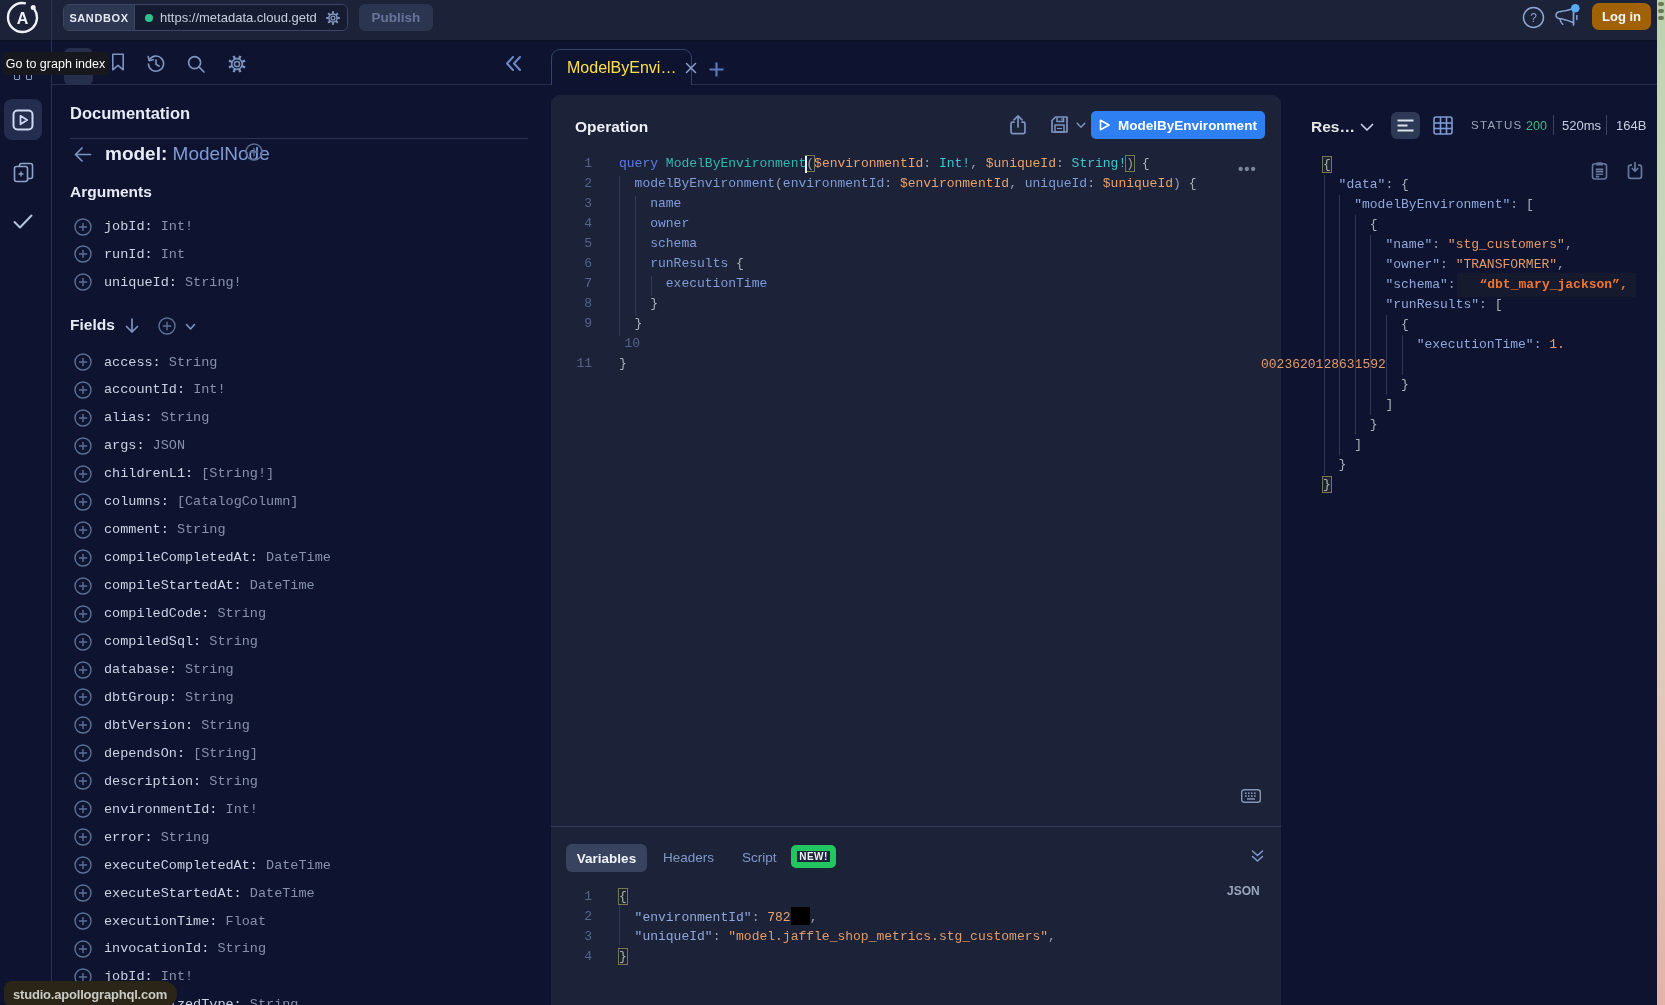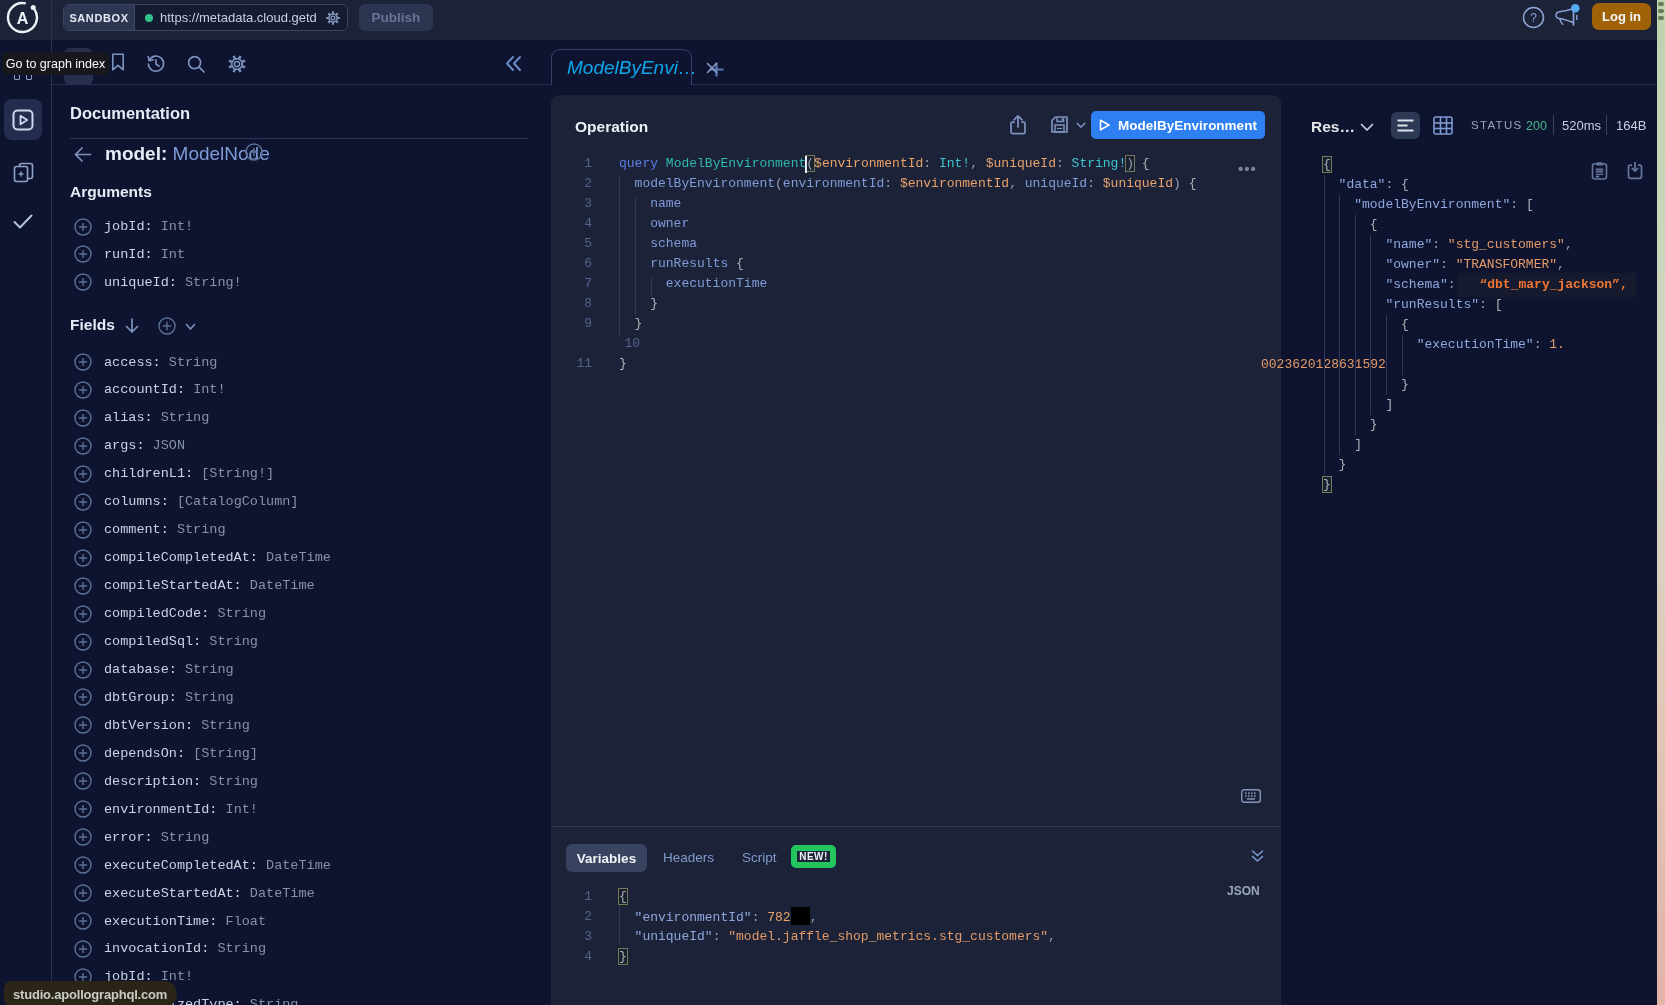--- a/index.html
+++ b/index.html
@@ -107,21 +107,21 @@
 <line x1="5.2" y1="8.0" x2="1.9" y2="6.6" stroke="#7d93bf" stroke-width="2.4"></line>
 <line x1="8.0" y1="5.2" x2="6.6" y2="1.9" stroke="#7d93bf" stroke-width="2.4"></line>
 <line x1="12.0" y1="5.2" x2="13.4" y2="1.9" stroke="#7d93bf" stroke-width="2.4"></line>
 <line x1="14.8" y1="8.0" x2="18.1" y2="6.6" stroke="#7d93bf" stroke-width="2.4"></line>
 </svg>
 <svg class="abs" style="left:504px;top:55px;" width="18" height="17" viewBox="0 0 18 17">
 <path d="M9 2 L3 8.5 L9 15 M16 2 L10 8.5 L16 15" fill="none" stroke="#6b89c8" stroke-width="2" stroke-linecap="round" stroke-linejoin="round"></path>
 </svg>
 <div class="abs" style="left:2px;top:52px;width:107px;height:23px;background:#17181d;border-radius:4px;display:flex;align-items:center;justify-content:center;color:#fbfbfc;font-size:12.5px;z-index:60;">Go to graph index</div>
 <div class="abs" style="left:551px;top:49px;width:141px;height:36px;background:#0e1430;border:1px solid #35436b;border-bottom:none;border-radius:9px 9px 0 0;box-sizing:border-box;z-index:5;display:flex;align-items:center;padding:0 12px 0 15px;">
-    <span style="color:#0ea5e9;font-size:19px;white-space:nowrap;font-style:italic;">ModelByEnvi…</span>
+    <span style="color:#fde047;font-size:16px;white-space:nowrap;">ModelByEnvi…</span>
     <svg width="12" height="12" viewBox="0 0 12 12" style="margin-left:9px;flex:none;">
       <path d="M1.5 1.5 L10.5 10.5 M10.5 1.5 L1.5 10.5" stroke="#8aa0c8" stroke-width="1.5" stroke-linecap="round"></path>
     </svg>
   </div>
 <svg class="abs" style="left:708px;top:61px;" width="17" height="17" viewBox="0 0 17 17">
 <path d="M8.5 1.5 V15.5 M1.5 8.5 H15.5" stroke="#5b79b8" stroke-width="2.2"></path>
 </svg>
 <div class="abs" style="left:70px;top:104px;color:#e6ebf5;font-size:16.5px;font-weight:bold;">Documentation</div>
 <div class="abs" style="left:70px;top:138px;width:458px;height:1px;background:#2b3454;"></div>
 <svg class="abs" style="left:73px;top:146px;" width="19" height="17" viewBox="0 0 19 17">

